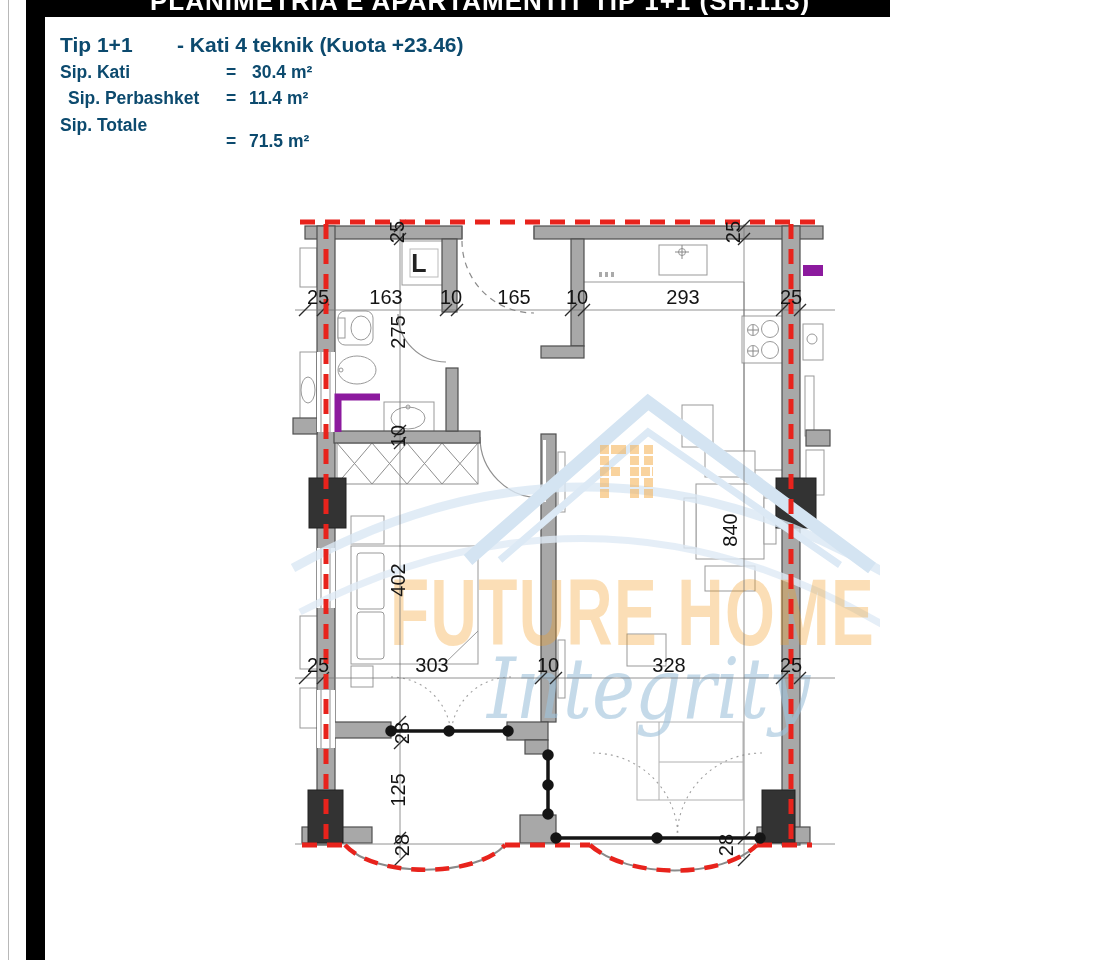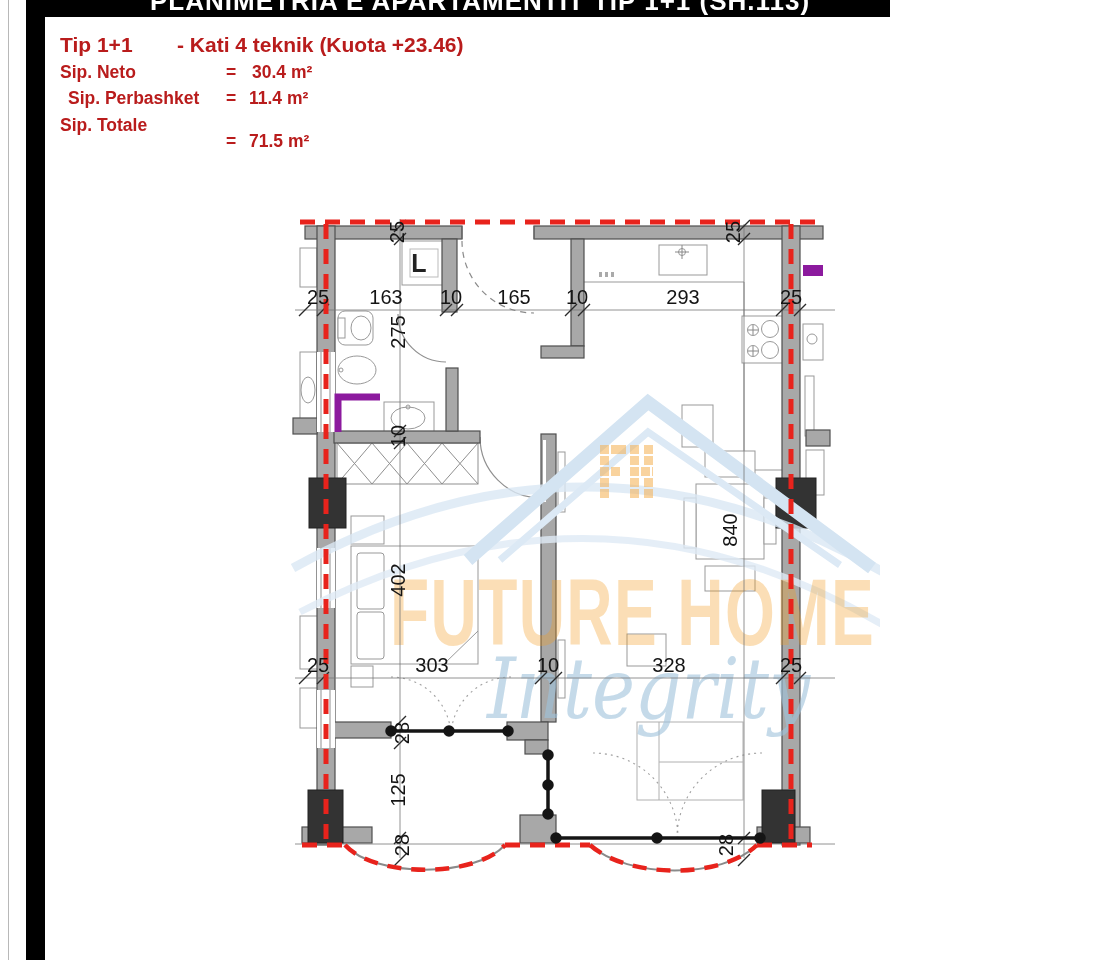--- a/index.html
+++ b/index.html
@@ -7,21 +7,21 @@
           font-family:"Liberation Sans",sans-serif;}
   .abs{position:absolute;}
   
   .edge-line{left:8px;top:0;width:1px;height:960px;background:#b8b8b8;}
   .black-bar-left{left:26px;top:0;width:19px;height:960px;background:#000;}
   
   .topbar{left:26px;top:0;width:1084px;height:17px;background:#000;overflow:hidden;}
   .topbar span{position:absolute;left:124px;top:-14px;color:#fff;font-weight:bold;
                font-size:26px;letter-spacing:1px;white-space:nowrap;}
   
-  .tb{color:#b91c1c;white-space:nowrap;}
+  .tb{color:#0c4a6e;white-space:nowrap;}
   .tb.big{font-size:21px;font-weight:bold;}
   .tb.row{font-size:17.5px;font-weight:bold;}
   
   .vline{width:1px;top:17px;height:943px;background:#555;}
   .photo{left:1096px;top:140px;width:14px;height:281px;
          background:linear-gradient(180deg,#16230d 0%,#27400f 18%,#355617 38%,#2c451a 55%,#4a5e33 70%,#7a8468 82%,#9a9d8d 90%,#6f7068 100%);}
   .frag-letter{left:1097px;top:462px;font-family:"DejaVu Serif",serif;font-weight:bold;
                font-size:30px;color:#000;line-height:1;}
   .hline{height:0;border-top:1.5px solid #444;}
   .circle{left:1101px;top:551px;width:34px;height:34px;border:1.5px solid #777;border-radius:50%;}
@@ -38,21 +38,21 @@
 
   <div class="abs edge-line"></div>
   <div class="abs black-bar-left"></div>
   <div class="abs topbar">
     <span>PLANIMETRIA E APARTAMENTIT TIP 1+1 (SH.113)</span>
   </div>
 
   <div class="abs tb big" style="left:60px;top:33px;">Tip 1+1</div>
   <div class="abs tb big" style="left:177px;top:33px;">- Kati 4 teknik (Kuota +23.46)</div>
 
-  <div class="abs tb row" style="left:60px;top:62px;">Sip. Neto</div>
+  <div class="abs tb row" style="left:60px;top:62px;">Sip. Kati</div>
   <div class="abs tb row" style="left:226px;top:62px;">=</div>
   <div class="abs tb row" style="left:252px;top:62px;">30.4 m²</div>
 
   <div class="abs tb row" style="left:68px;top:88px;">Sip. Perbashket</div>
   <div class="abs tb row" style="left:226px;top:88px;">=</div>
   <div class="abs tb row" style="left:249px;top:88px;">11.4 m²</div>
 
   <div class="abs tb row" style="left:60px;top:115px;">Sip. Totale</div>
   <div class="abs tb row" style="left:226px;top:131px;">=</div>
   <div class="abs tb row" style="left:249px;top:131px;">71.5 m²</div>

